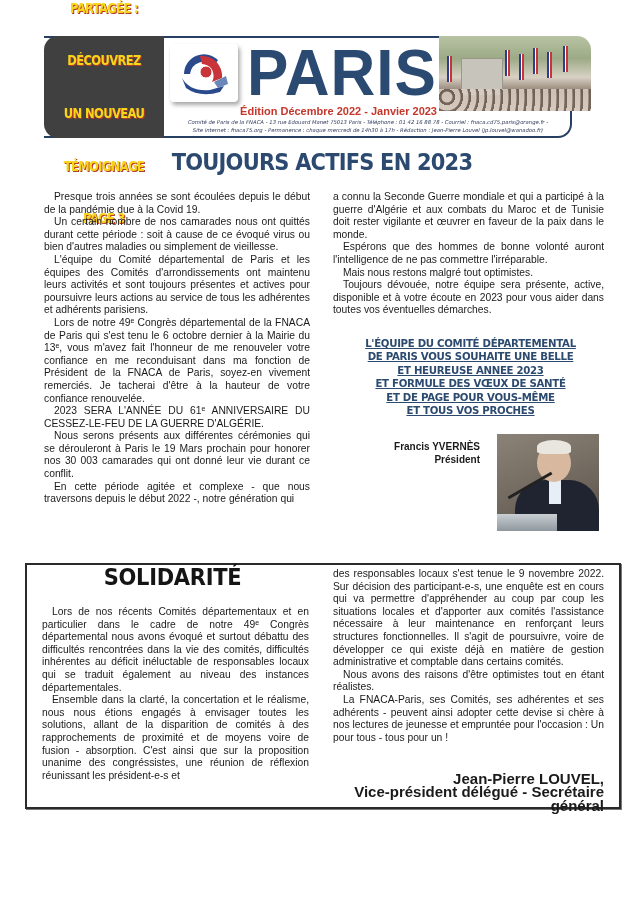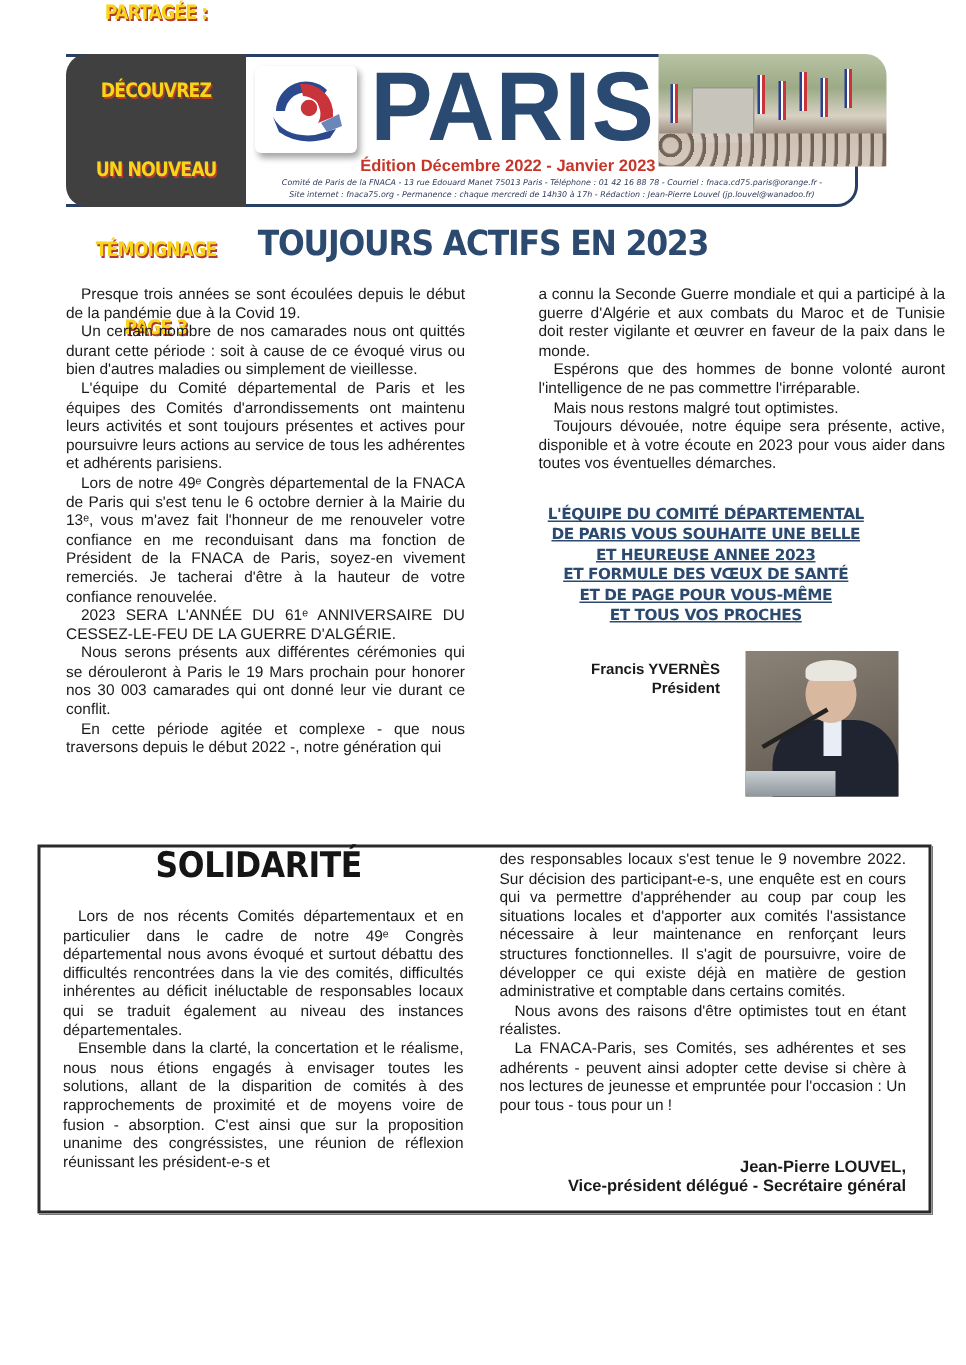--- a/index.html
+++ b/index.html
@@ -18,37 +18,37 @@
   .photo { position: absolute; left: 395px; top: 0px; width: 152px; height: 75px; border-radius: 0 14px 0 0; overflow: hidden; background: linear-gradient(180deg, #b8c3a3 0%, #9caa86 30%, #d8d1c4 55%, #8c7c6e 75%, #c9bbb0 100%); }
   .photo .monument { position: absolute; left: 22px; top: 22px; width: 40px; height: 36px; background: #c7c4bb; border: 1px solid #9c978b; }
   .photo .flag { position: absolute; width: 5px; height: 26px; }
   .photo .crowd { position: absolute; left: 0; bottom: 0; width: 152px; height: 22px; background: repeating-radial-gradient(circle at 8px 8px, #d9cdc2 0 5px, #6a5a4f 6px 8px); opacity: 0.85; }
 
   
   .title1 { position: absolute; left: 0; top: 150px; width: 644px; text-align: center; font-family: "DejaVu Sans", sans-serif; font-weight: 900; font-size: 21px; color: #2c4a70; letter-spacing: -0.8px; transform: scaleY(1.1); }
   .col { position: absolute; font-size: 10.3px; line-height: 12.6px; text-align: justify; }
   .col p { margin: 0; text-indent: 10px; }
   .col-a1 { left: 44px; top: 191px; width: 266px; }
-  .col-a2 { left: 333px; top: 191px; width: 271px; margin-left: 26px; }
+  .col-a2 { left: 333px; top: 191px; width: 271px; }
   .wishes { position: absolute; left: 333px; top: 337px; width: 275px; text-align: center; font-family: "DejaVu Sans", sans-serif; font-weight: bold; font-size: 10.2px; line-height: 13.4px; color: #2c4a70; letter-spacing: -0.3px; text-decoration: underline; }
   .sig1 { position: absolute; left: 380px; top: 441px; width: 100px; text-align: right; font-weight: bold; font-size: 10px; line-height: 12.5px; }
   .president-photo { position: absolute; left: 497px; top: 434px; width: 102px; height: 97px; background: linear-gradient(160deg, #8b8377 0%, #6e665c 60%, #514a42 100%); overflow: hidden; }
   .president-photo .face { position: absolute; left: 40px; top: 10px; width: 34px; height: 38px; border-radius: 50%; background: #d9b8a0; }
   .president-photo .hair { position: absolute; left: 40px; top: 6px; width: 34px; height: 14px; border-radius: 50% 50% 20% 20%; background: #e9e6df; }
   .president-photo .suit { position: absolute; left: 18px; top: 46px; width: 84px; height: 60px; border-radius: 30px 30px 0 0; background: #1f2430; }
   .president-photo .shirt { position: absolute; left: 52px; top: 46px; width: 12px; height: 24px; background: #e8eef5; }
   .president-photo .mic { position: absolute; left: 8px; top: 50px; width: 50px; height: 3px; background: #222; transform: rotate(-30deg); }
   .president-photo .lectern { position: absolute; left: 0px; top: 80px; width: 60px; height: 17px; background: linear-gradient(180deg, #c9cfd3, #8e979d); }
 
   
   .box { position: absolute; left: 25px; top: 563px; width: 596px; height: 246px; border: 2px solid #2a2a2a; box-sizing: border-box; box-shadow: 1px 1px 0 #777; }
   .title2 { position: absolute; left: 30px; top: 565px; width: 285px; text-align: center; font-family: "DejaVu Sans", sans-serif; font-weight: 900; font-size: 21px; letter-spacing: -0.3px; color: #151515; transform: scaleY(1.12); }
   .col-b1 { left: 42px; top: 606px; width: 267px; }
   .col-b2 { left: 333px; top: 568px; width: 271px; }
-  .sig2 { position: absolute; left: 333px; top: 772px; width: 271px; text-align: right; font-weight: bold; font-size: 11px; line-height: 13.4px; }
+  .sig2 { position: absolute; left: 333px; top: 772px; width: 271px; text-align: right; font-weight: bold; font-size: 15px; line-height: 13.4px; }
 </style>
 </head>
 <body>
 
 <div class="header">
   <div class="header-frame"></div>
   <div class="teaser">
     <span>MÉMOIRE</span>
     <span>PARTAGÉE :</span>
     <span>DÉCOUVREZ</span>

